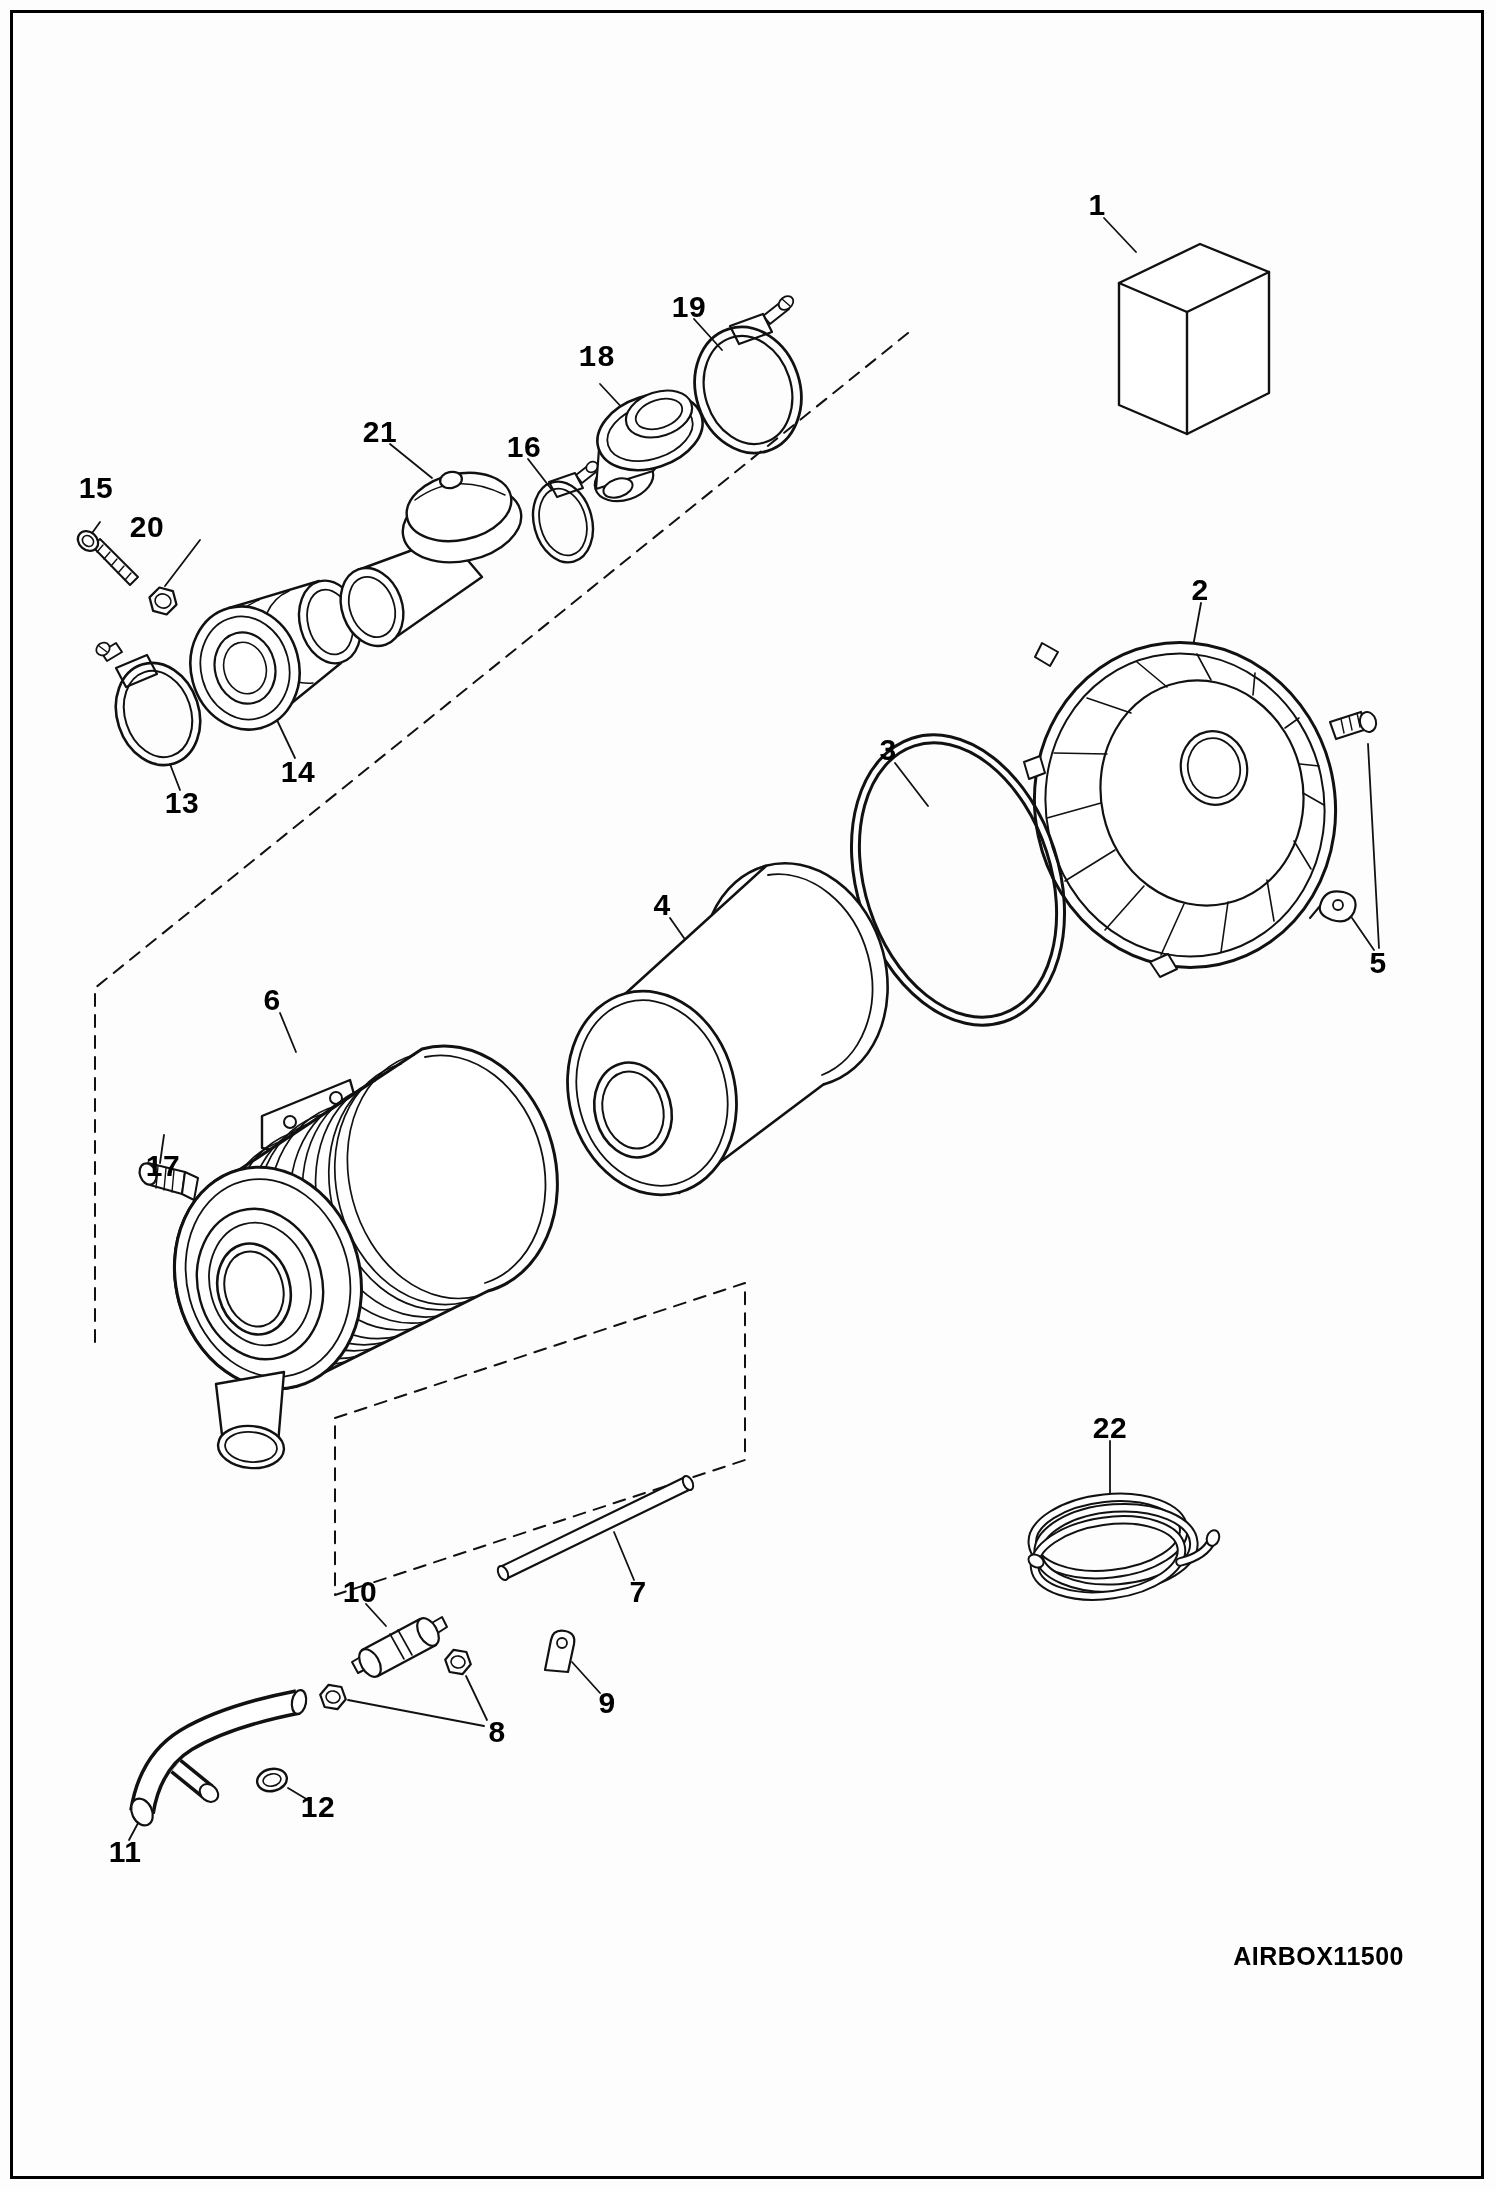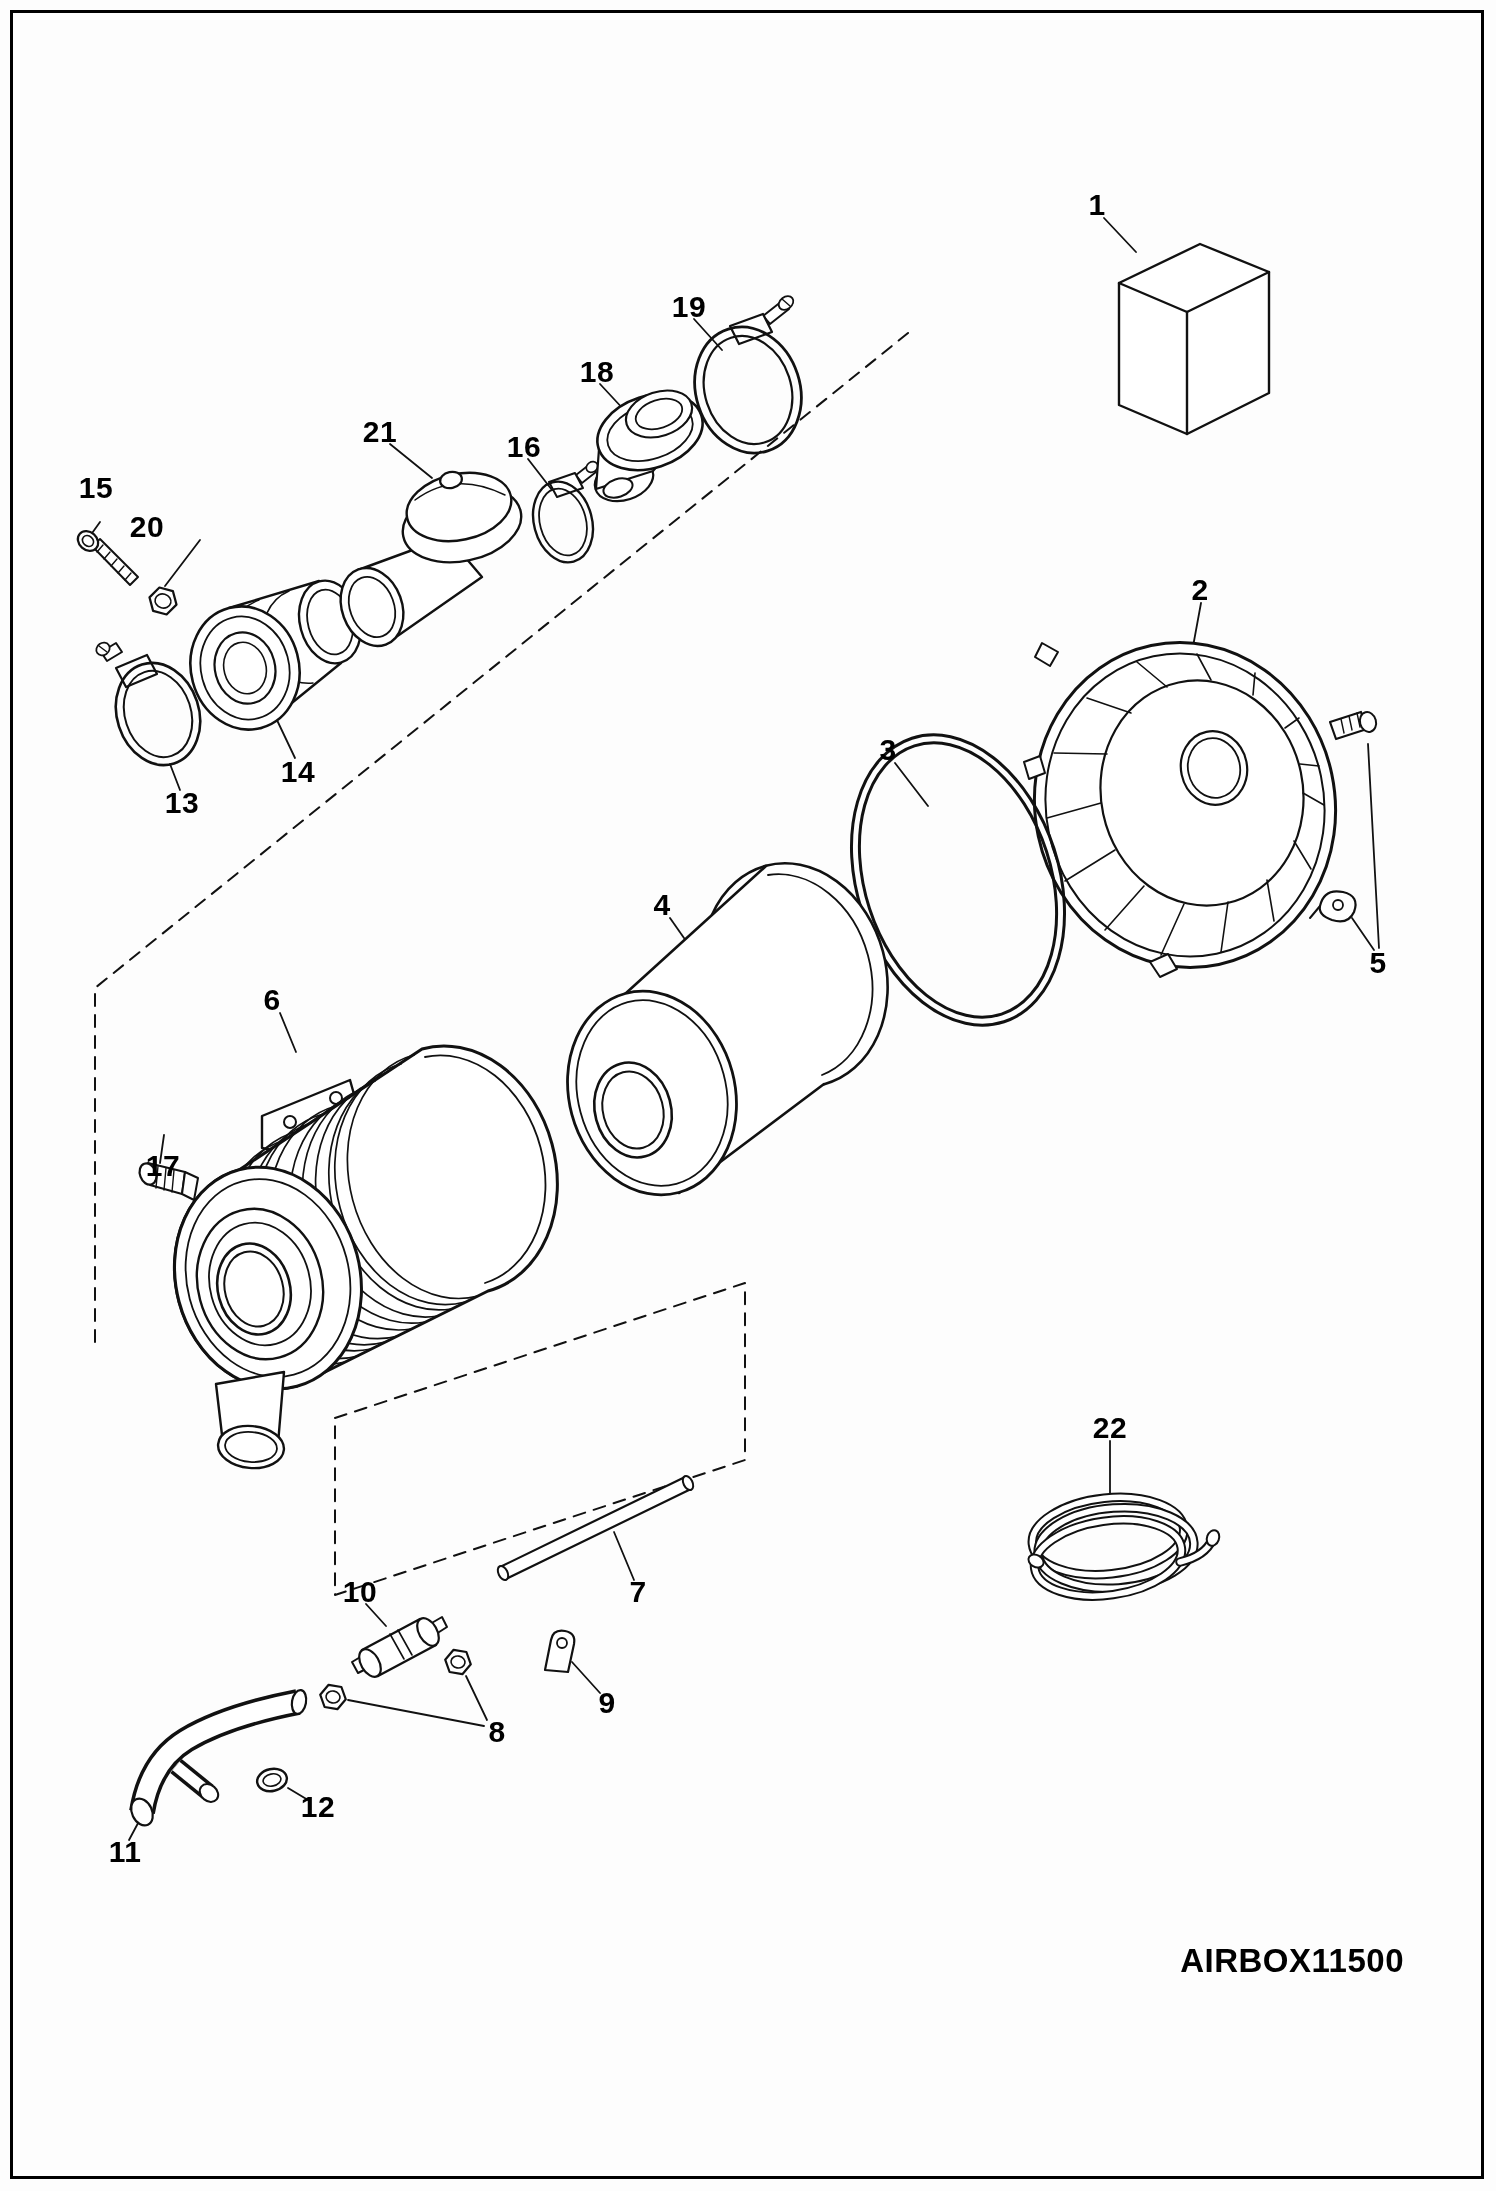--- a/index.html
+++ b/index.html
@@ -21,21 +21,21 @@
   .part-num{
     position:absolute;
     transform:translate(-50%,-50%);
     font-size:30px;font-weight:700;color:#000;
     white-space:nowrap;
     letter-spacing:0.5px;
   }
   .diagram-code{
     position:absolute;
     top:1942px;right:92px;
-    font-size:33px;font-weight:700;color:#000;
+    font-size:25px;font-weight:700;color:#000;
     letter-spacing:0.5px;
   }
 </style>
 </head>
 <body>
 
 <div class="page">
   <div class="frame"></div>
 
   <svg width="1496" height="2191" viewBox="0 0 1496 2191" fill="none" stroke="#111" stroke-width="2.4" stroke-linejoin="round" stroke-linecap="round">
@@ -309,21 +309,21 @@
       <div class="part-num" style="left: 497px; top: 1732px;">8</div>
       <div class="part-num" style="left: 607px; top: 1703px;">9</div>
       <div class="part-num" style="left: 360px; top: 1592px; text-align: center;">10</div>
       <div class="part-num" style="left: 125px; top: 1852px;">11</div>
       <div class="part-num" style="left: 318px; top: 1807px;">12</div>
       <div class="part-num" style="left: 182px; top: 803px;">13</div>
       <div class="part-num" style="left: 298px; top: 772px;">14</div>
       <div class="part-num" style="left: 96px; top: 488px;">15</div>
       <div class="part-num" style="left: 524px; top: 447px;">16</div>
       <div class="part-num" style="left: 163px; top: 1122px; margin-top: 44px;">17</div>
-      <div class="part-num" style="left: 597px; top: 372px;">18</div>
+      <div class="part-num" style="left: 597px; top: 358px; font-family: Liberation Mono, monospace;">18</div>
       <div class="part-num" style="left: 689px; top: 307px;">19</div>
       <div class="part-num" style="left: 147px; top: 527px;">20</div>
       <div class="part-num" style="left: 380px; top: 432px;">21</div>
       <div class="part-num" style="left: 1110px; top: 1428px;">22</div>
     </div>
 
   <div class="diagram-code">AIRBOX11500</div>
 </div>
 
 </body></html>

